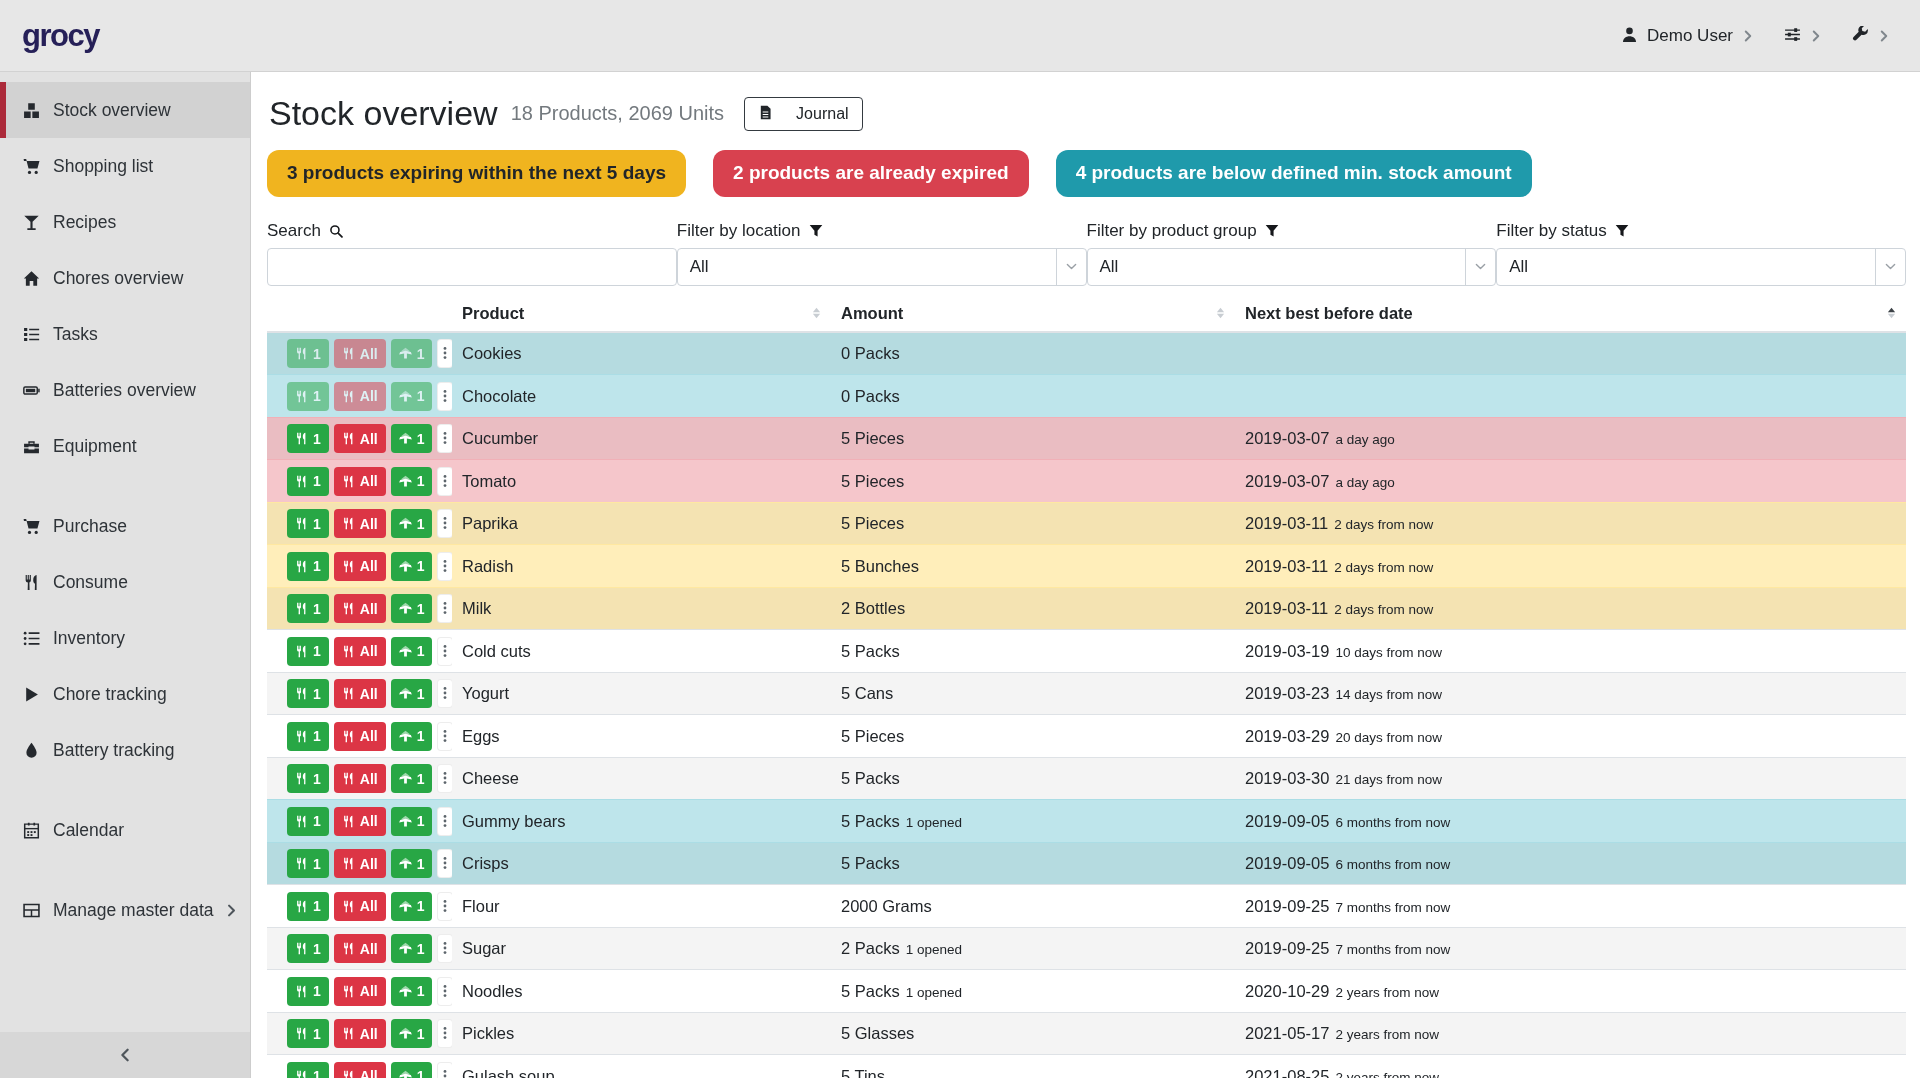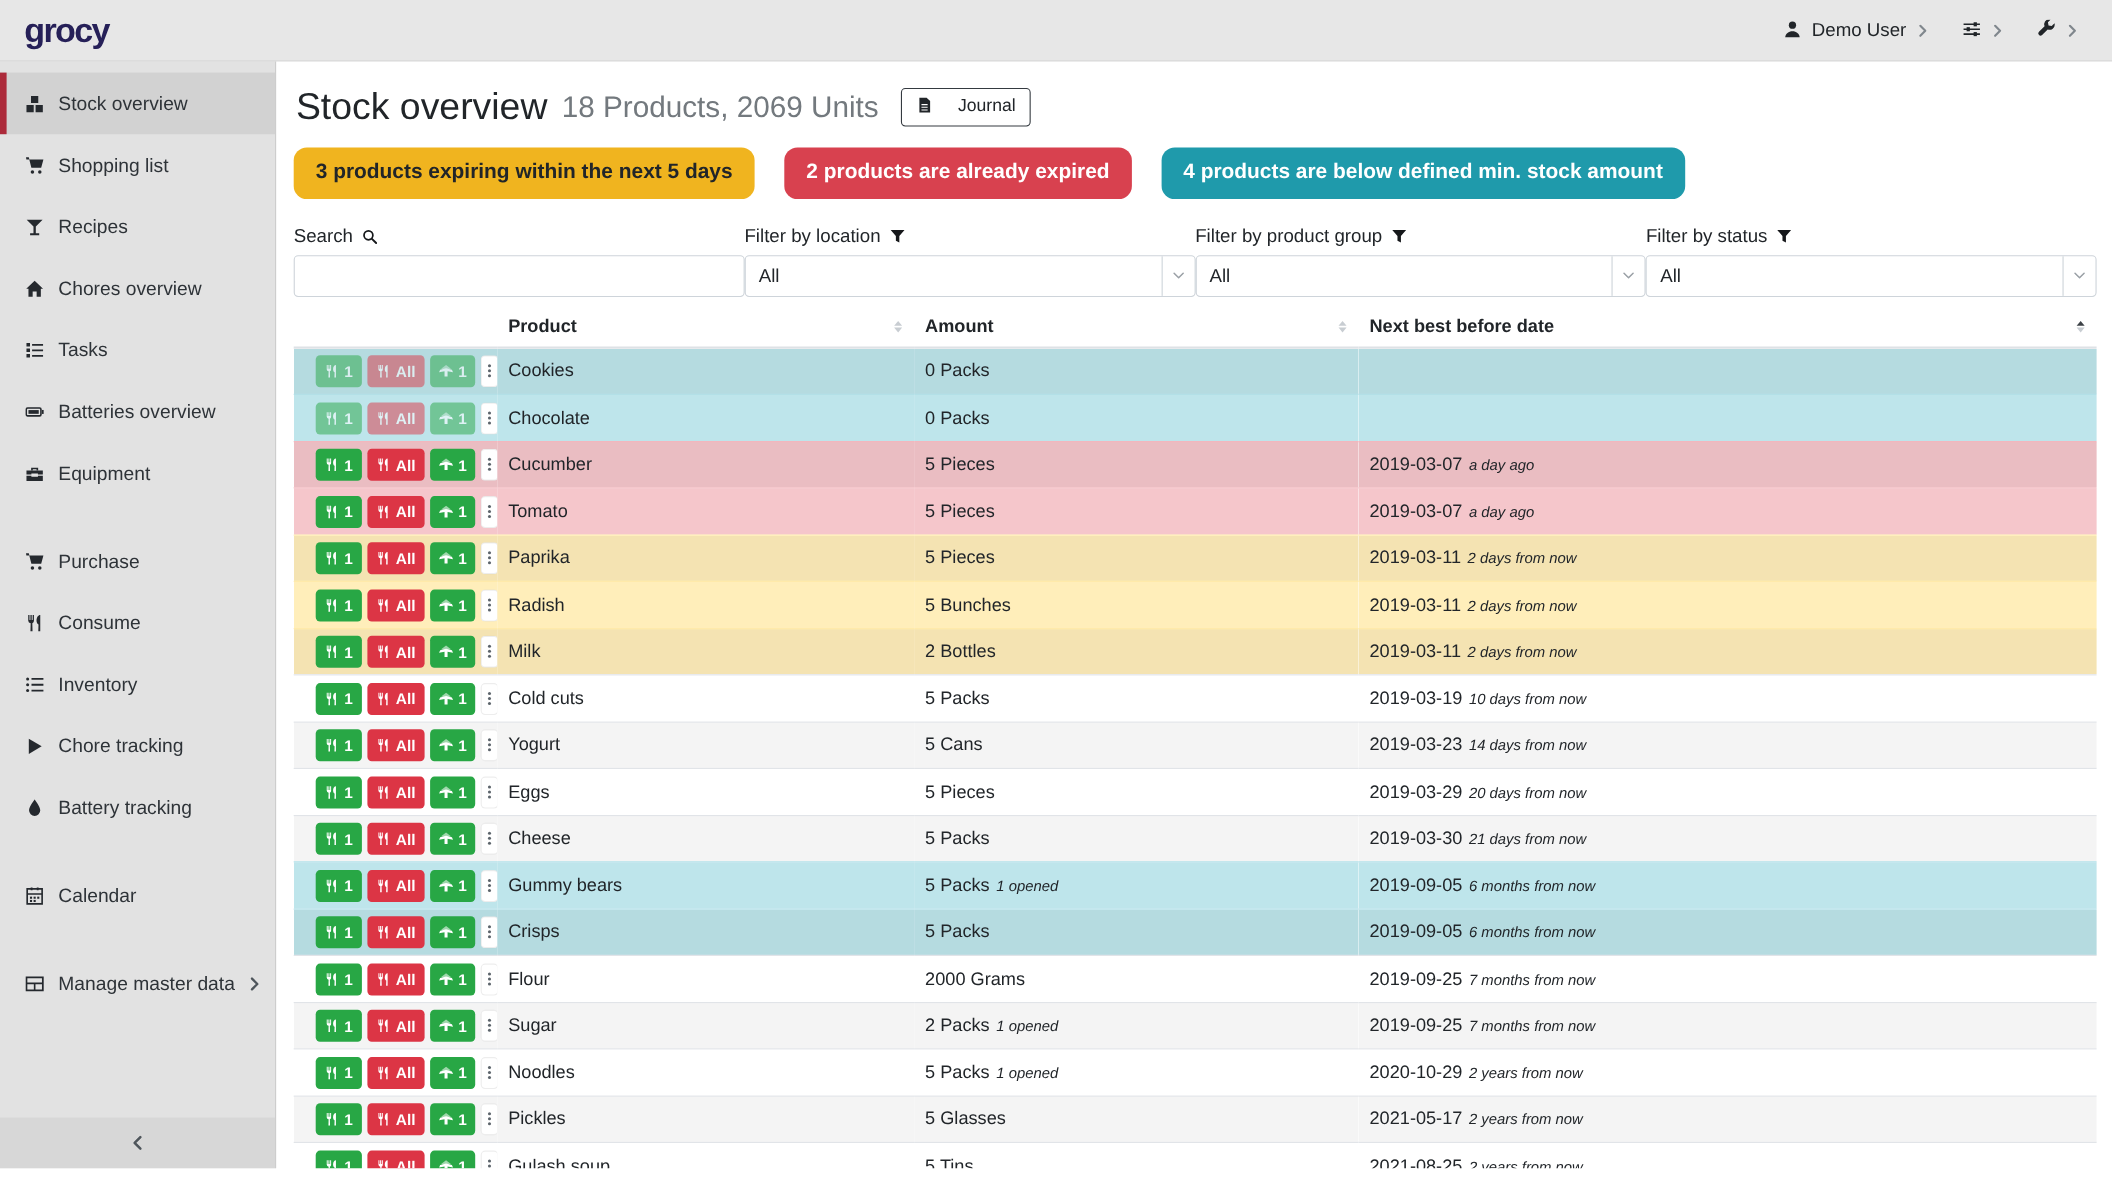--- a/index.html
+++ b/index.html
@@ -6,21 +6,21 @@
   html,body { width:1920px; height:1080px; }
   body {
     font-family: "Liberation Sans", sans-serif;
     color:#212529; background:#fff; overflow:hidden;
     -webkit-font-smoothing:antialiased;
   }
   .ic { width:1em; height:1em; fill:currentColor; display:inline-block; vertical-align:-0.12em; }
 
   
   .navbar {
-    height:56px; background:#e7e7e7; border-bottom:1px solid #d2d2d2;
+    height:72px; background:#e7e7e7; border-bottom:1px solid #d2d2d2;
     display:flex; align-items:center; justify-content:space-between;
     padding:0 30px 0 22px;
   }
   .logo { font-size:31px; font-weight:800; letter-spacing:-1.5px; color:#262058; line-height:1; }
   .nav-menus { display:flex; align-items:center; gap:30px; }
   .nav-menu { display:flex; align-items:center; gap:9px; font-size:17px; color:#212529; cursor:pointer; }
   .nav-menu .ic { font-size:17px; }
   .chev { font-size:12px; color:#80878d; display:inline-flex; }
   .chev .ic { width:12px; height:12px; }
 
@@ -45,21 +45,21 @@
   .nav-item .nav-chev { margin-left:auto; color:#4e555b; font-size:13px; display:inline-flex; }
   .side-footer {
     position:absolute; bottom:0; left:0; right:0; height:46px;
     background:#d7d7d7; display:flex; align-items:center; justify-content:center;
     color:#4e555b; font-size:14px; cursor:pointer;
   }
 
   
   .page-head { display:flex; align-items:center; margin:8px 0 0 2px; }
   .page-title { font-size:34px; font-weight:500; color:#212529; }
-  .page-subtitle { font-size:27px; font-weight:400; color:#73797e; margin-left:13px; }
+  .page-subtitle { font-size:20px; font-weight:400; color:#73797e; margin-left:13px; }
   .btn-journal {
     margin-left:20px; background:#fff; border:1px solid #343a40; border-radius:4px;
     padding:7px 13px; font-size:16px; font-family:inherit; color:#212529;
     display:inline-flex; align-items:center; gap:23px; cursor:pointer;
   }
   .btn-journal .ic { font-size:15px; }
 
   
   .alerts { display:flex; gap:27px; margin-top:17px; }
   .alert-badge {
@@ -114,21 +114,21 @@
   }
   .btn-row .ic { font-size:13px; }
   .btn-green { background:#28a745; }
   .btn-red   { background:#dc3545; }
   .btn-more  {
     background:#fff; border:1px solid rgba(0,0,0,0.07); border-radius:4px;
     width:27px; height:29px; color:#5c646b; display:inline-flex;
     align-items:center; justify-content:center; cursor:pointer; font-size:14px;
   }
   tr.disabled-actions .btn-green, tr.disabled-actions .btn-red { opacity:0.5; }
-  .note { font-style:italic; font-size:13.5px; margin-left:6px; }
+  .note { font-size:13.5px; margin-left:6px; }
 </style>
 </head>
 <body>
 
 <header class="navbar">
   <div class="logo">grocy</div>
   <div class="nav-menus">
     <div class="nav-menu">
       <span><svg class="ic" viewBox="0 0 16 16" aria-hidden="true">
             <circle cx="8" cy="4.6" r="3.1"></circle>

